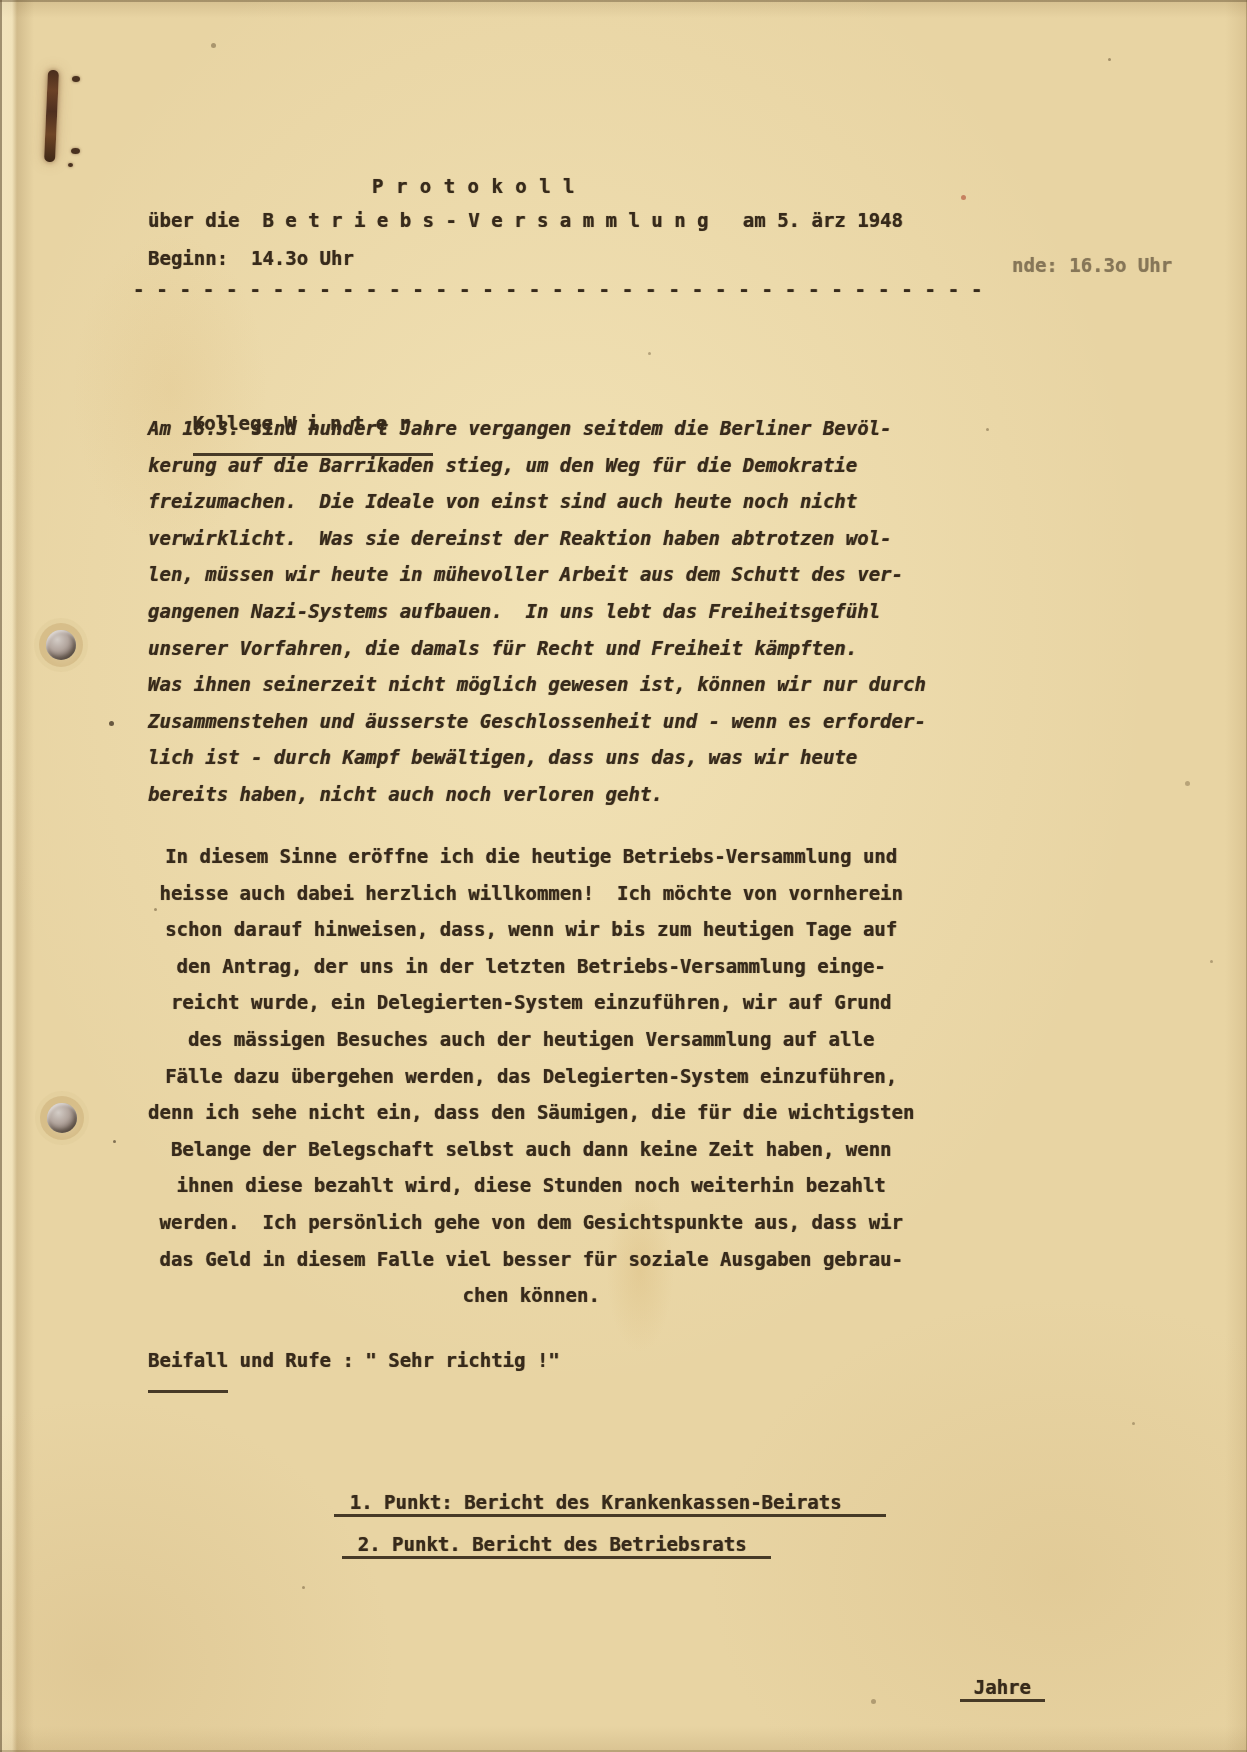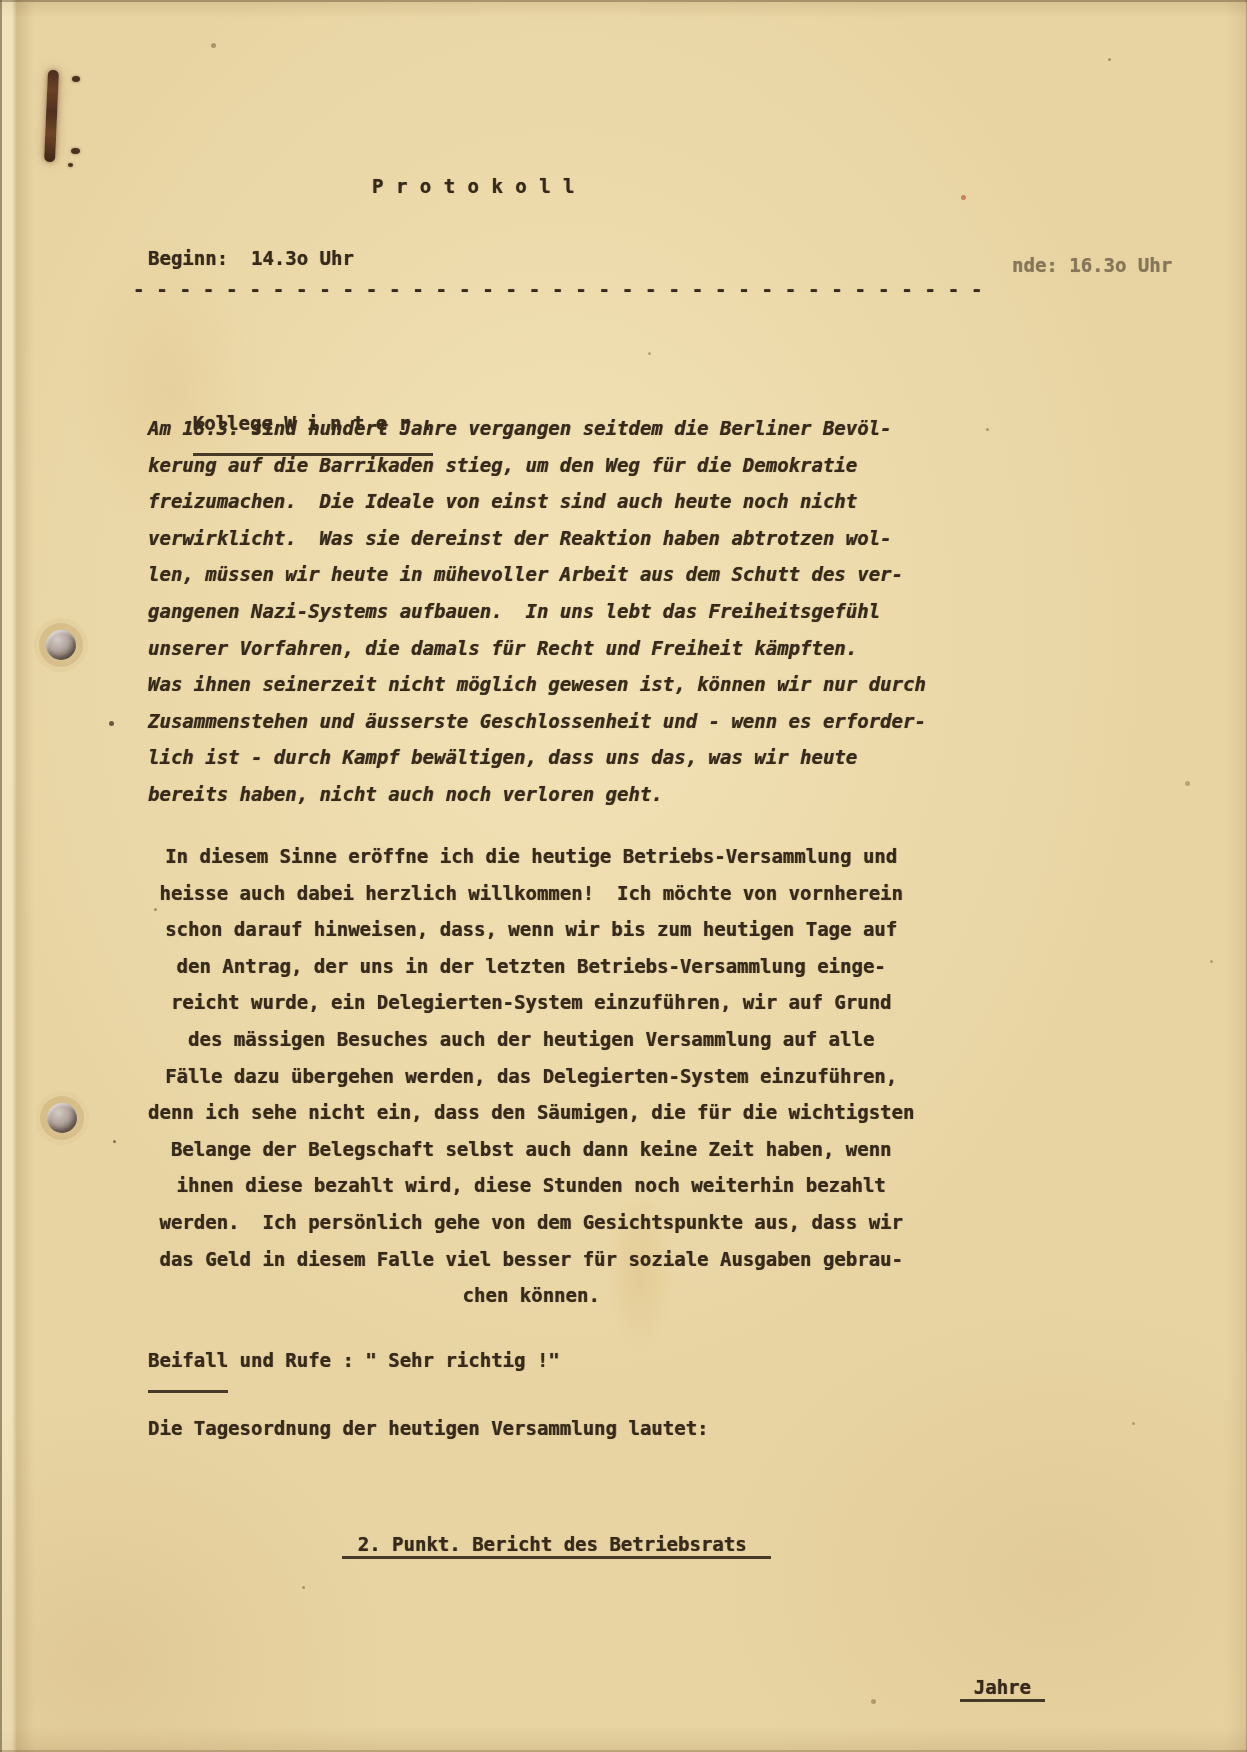--- a/index.html
+++ b/index.html
@@ -123,20 +123,21 @@
 
   <div class="staple"></div>
   <div class="staple-dot sd1"></div>
   <div class="staple-dot sd2"></div>
   <div class="staple-dot sd3"></div>
 
   <div class="hole hole1"></div>
   <div class="hole hole2"></div>
 
   <div class="t title">P r o t o k o l l</div>
+  <div class="t subtitle">über die  B e t r i e b s - V e r s a m m l u n g   am 5. ärz 1948</div>
   <div class="t begin">Beginn:  14.3o Uhr</div>
   <div class="t end faded">nde: 16.3o Uhr</div>
   <div class="t divider">- - - - - - - - - - - - - - - - - - - - - - - - - - - - - - - - - - - - -</div>
 
   <div class="t speaker">
     <span class="u">Kollege W i n t e r .</span>
   </div>
 
   <div class="t para1">Am 18.3. sind hundert Jahre vergangen seitdem die Berliner Bevöl-
 kerung auf die Barrikaden stieg, um den Weg für die Demokratie
@@ -158,22 +159,24 @@
 Fälle dazu übergehen werden, das Delegierten-System einzuführen,
 denn ich sehe nicht ein, dass den Säumigen, die für die wichtigsten
 Belange der Belegschaft selbst auch dann keine Zeit haben, wenn
 ihnen diese bezahlt wird, diese Stunden noch weiterhin bezahlt
 werden.  Ich persönlich gehe von dem Gesichtspunkte aus, dass wir
 das Geld in diesem Falle viel besser für soziale Ausgaben gebrau-
 chen können.</div>
 
   <div class="t beifall"><span class="u">Beifall</span><span> und Rufe : " Sehr richtig !"</span></div>
 
-  <div class="t agendaIntro">Die Tagesordnung der heutigen Versammlung lautet:</div>
 
+  <div class="t item1">
+    <span class="u ext1">1. Punkt: Bericht des Krankenkassen-Beirats</span>
+  </div>
   <div class="t item2">
     <span class="u ext2">2. Punkt. Bericht des Betriebsrats</span>
   </div>
 
   <div class="t catchword">
     <span class="u ext4">Jahre</span>
   </div>
 
 </div>
 

